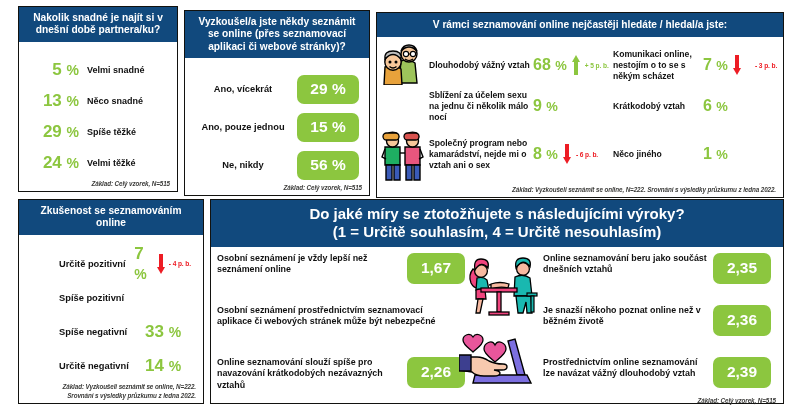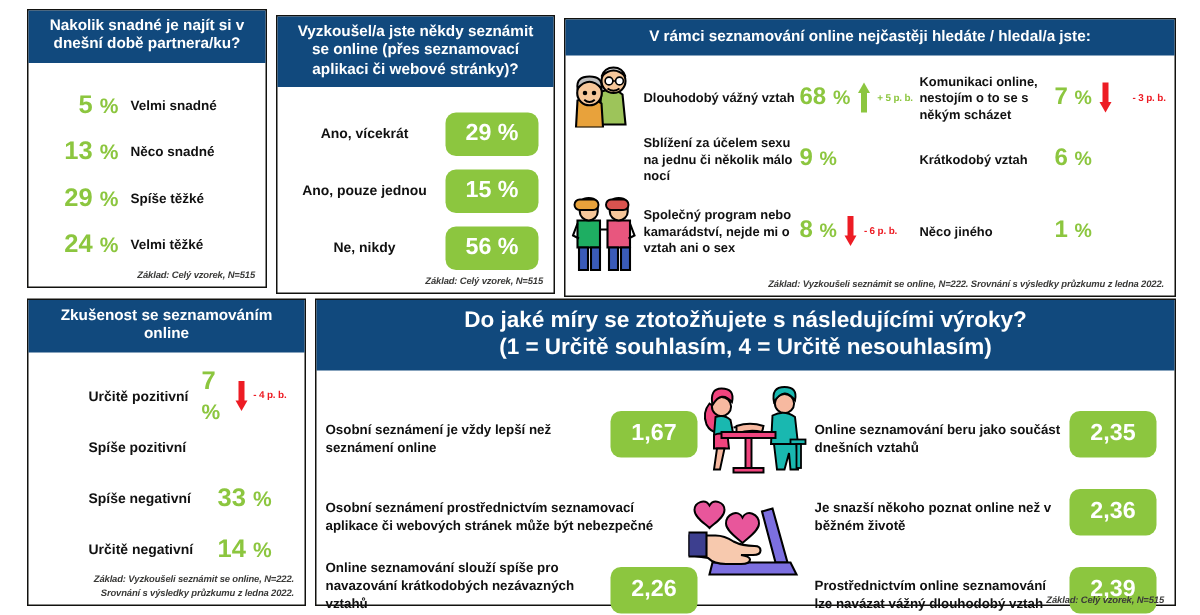--- a/index.html
+++ b/index.html
@@ -135,21 +135,21 @@
   #p5 .panel-head { font-size: 15px; padding: 5px 6px; }
   .p5-cols {
     display: flex; position: relative; height: 100%;
     padding: 6px 6px 0 6px;
   }
   .p5-col { display: flex; flex-direction: column; }
   .p5-colA { width: 248px; }
   .p5-art  { width: 78px; position: relative; }
   .p5-colB { width: 228px; }
   .p5-item {
-    display: flex; align-items: flex-end; justify-content: space-between;
+    display: flex; align-items: flex-start; justify-content: space-between;
     height: 52px;
   }
   .p5-item .t {
     font-size: 8.9px; font-weight: bold; color: #111; line-height: 1.32;
     padding-right: 6px;
   }
   #p5 .pill { width: 58px; height: 31px; font-size: 15.5px; flex: none; }
 
   
   .illo { position: absolute; }

